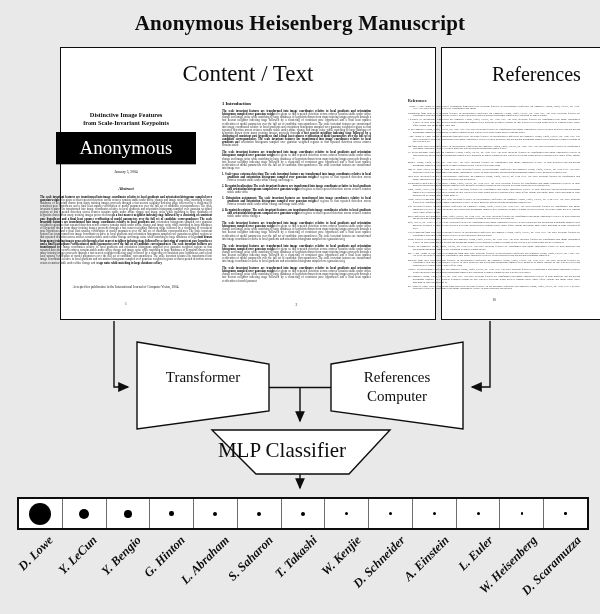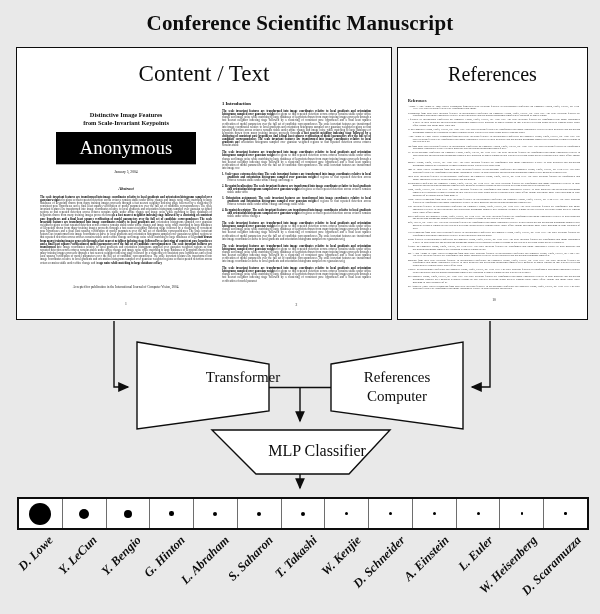--- a/index.html
+++ b/index.html
@@ -1,20 +1,20 @@
 <!DOCTYPE html>
 <html><head>
 <meta charset="utf-8">
 <style>
   html,body{margin:0;padding:0;}
   body{background:#e9e9e9;font-family:"Liberation Serif","DejaVu Serif",serif;}
   .canvas{position:relative;width:600px;height:614px;background:#e9e9e9;overflow:hidden;color:#0d0d0d;}
   .fig-title{position:absolute;top:11px;left:0;width:600px;text-align:center;
     font-size:21px;font-weight:bold;letter-spacing:.2px;}
-  .panel{position:absolute;top:47px;background:#fff;border:1.6px solid #0d0d0d;box-sizing:border-box;}
+  .panel{position:absolute;top:47px;background:#fff;border:1.6px solid #0d0d0d;box-sizing:border-box;margin-left:44px;}
   .content-panel{left:16px;width:376px;height:273px;}
   .refs-panel{left:397px;width:191px;height:273px;}
   .panel-header{width:100%;text-align:center;}
   .content-panel .panel-header{font-size:23px;margin-top:13px;}
   .refs-panel .panel-header{font-size:20px;margin-top:15px;}
 
   
   .col{position:absolute;overflow:hidden;}
   .col-left{left:40px;top:100px;width:172px;height:213px;}
   .col-right{left:222px;top:99px;width:149px;height:214px;}
@@ -32,40 +32,40 @@
   .refs-head{padding-top:10px;font-size:12px;font-weight:bold;}
   .ref-entry{font-size:7.8px;line-height:8.3px;text-align:justify;color:#333;
     padding-left:14px;text-indent:-14px;margin-top:4px;}
   .paper-footer{position:absolute;top:556px;left:0;width:100%;text-align:center;font-size:10px;color:#222;}
   .pageno{position:absolute;left:0;width:100%;text-align:center;font-size:11px;color:#222;}
   .pn-left{top:604px;} .pn-right{top:610px;} .pn-refs{top:608px;}
 
   
   svg.overlay{position:absolute;left:0;top:0;pointer-events:none;}
   .shape-label{position:absolute;text-align:center;font-size:15px;line-height:19px;color:#0d0d0d;}
-  .lbl-transformer{left:137px;top:368px;width:132px;padding-left:40px;}
+  .lbl-transformer{left:137px;top:368px;width:132px;}
   .lbl-refenc{left:331px;top:368px;width:132px;}
-  .lbl-mlp{left:228px;top:441px;width:178px;font-size:16px;font-family:Liberation Serif, serif;}
+  .lbl-mlp{left:193px;top:441px;width:178px;font-size:21px;font-family:Liberation Serif, serif;}
 
   
   .strip{position:absolute;left:17px;top:497px;width:572px;height:33px;background:#fff;
     border:2px solid #0d0d0d;box-sizing:border-box;display:flex;}
   .cell{flex:1;display:flex;align-items:center;justify-content:center;}
   .cell + .cell{border-left:1.2px solid #6e6e6e;}
   .dot{background:#000;border-radius:50%;display:block;}
   .author-label{position:absolute;top:533px;width:120px;text-align:right;
     font-size:12.5px;font-weight:bold;font-style:italic;color:#0d0d0d;
     transform:rotate(-45deg);transform-origin:100% 0;white-space:nowrap;}
 </style>
 </head>
 <body>
 
 <div class="canvas">
 
-  <div class="fig-title">Conference Scientific Manuscript</div>
+  <div class="fig-title">Anonymous Heisenberg Manuscript</div>
 
   <div class="panel content-panel">
     <div class="panel-header">Content / Text</div>
   </div>
 
   <div class="panel refs-panel">
     <div class="panel-header">References</div>
   </div>
 
   <div class="col col-left">

